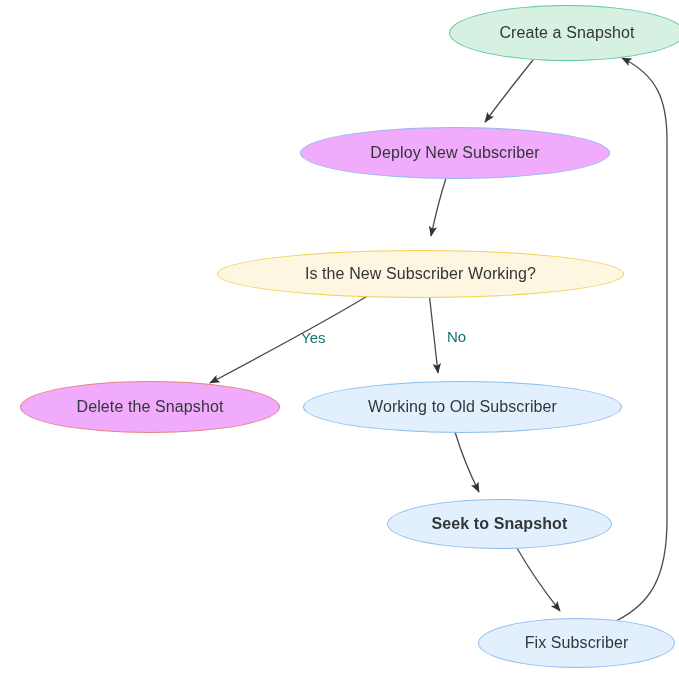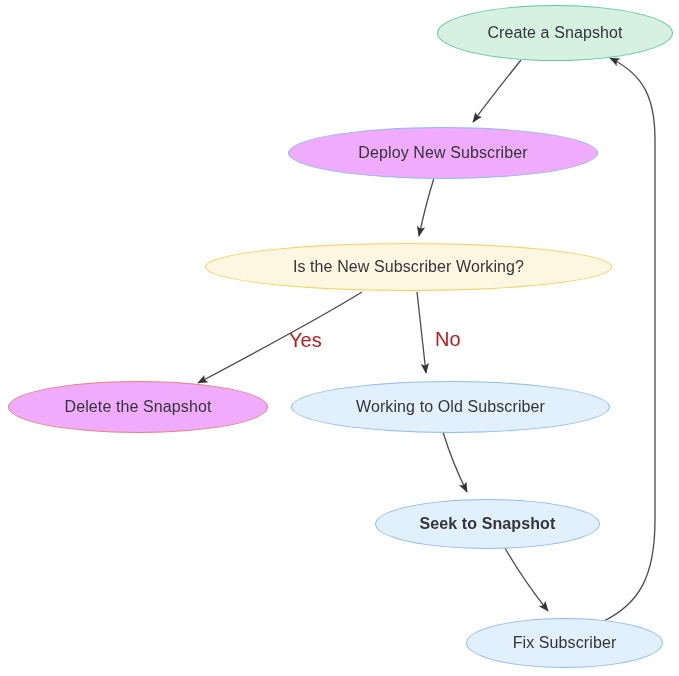--- a/index.html
+++ b/index.html
@@ -10,20 +10,21 @@
   body {
     width: 679px;
     height: 676px;
     font-family: "Liberation Sans", sans-serif;
     overflow: hidden;
   }
   #flowchart {
     position: relative;
     width: 587px;
     height: 676px;
+    margin-left: 12px;
   }
   #edge-layer {
     position: absolute;
     left: 0;
     top: 0;
     width: 679px;
     height: 676px;
   }
   .node {
     position: absolute;
@@ -38,22 +39,22 @@
   }
   .node-label {
     font-size: 16px;
     color: #333639;
     line-height: 1;
     white-space: nowrap;
     letter-spacing: 0.1px;
   }
   .edge-label {
     position: absolute;
-    font-size: 20px;
-    color: #b91c1c;
+    font-size: 15px;
+    color: #0f766e;
     line-height: 1;
     white-space: nowrap;
     background: transparent;
   }
 </style>
 </head>
 <body>
 
 <div id="flowchart">
 
@@ -80,21 +81,21 @@
   </svg>
 
   <div class="node" style="left:437px; top:5px; width:236px; height:56px; background:#d6f0e2; border-color:#5cc8a0;">
     <span class="node-label">Create a Snapshot</span>
   </div>
 
   <div class="node" style="left:288px; top:127px; width:310px; height:52px; background:#f0abfc; border-color:#8fbced;">
     <span class="node-label">Deploy New Subscriber</span>
   </div>
 
-  <div class="node" style="left:205px; top:243px; width:407px; height:48px; background:#fdf6e1; border-color:#f5cf55;">
+  <div class="node" style="left:205px; top:250px; width:407px; height:48px; background:#fdf6e1; border-color:#f5cf55;">
     <span class="node-label">Is the New Subscriber Working?</span>
   </div>
 
   <div class="node" style="left:8px; top:381px; width:260px; height:52px; background:#f0abfc; border-color:#e8827f;">
     <span class="node-label">Delete the Snapshot</span>
   </div>
 
   <div class="node" style="left:291px; top:381px; width:319px; height:52px; background:#e2effd; border-color:#8fbced;">
     <span class="node-label">Working to Old Subscriber</span>
   </div>

